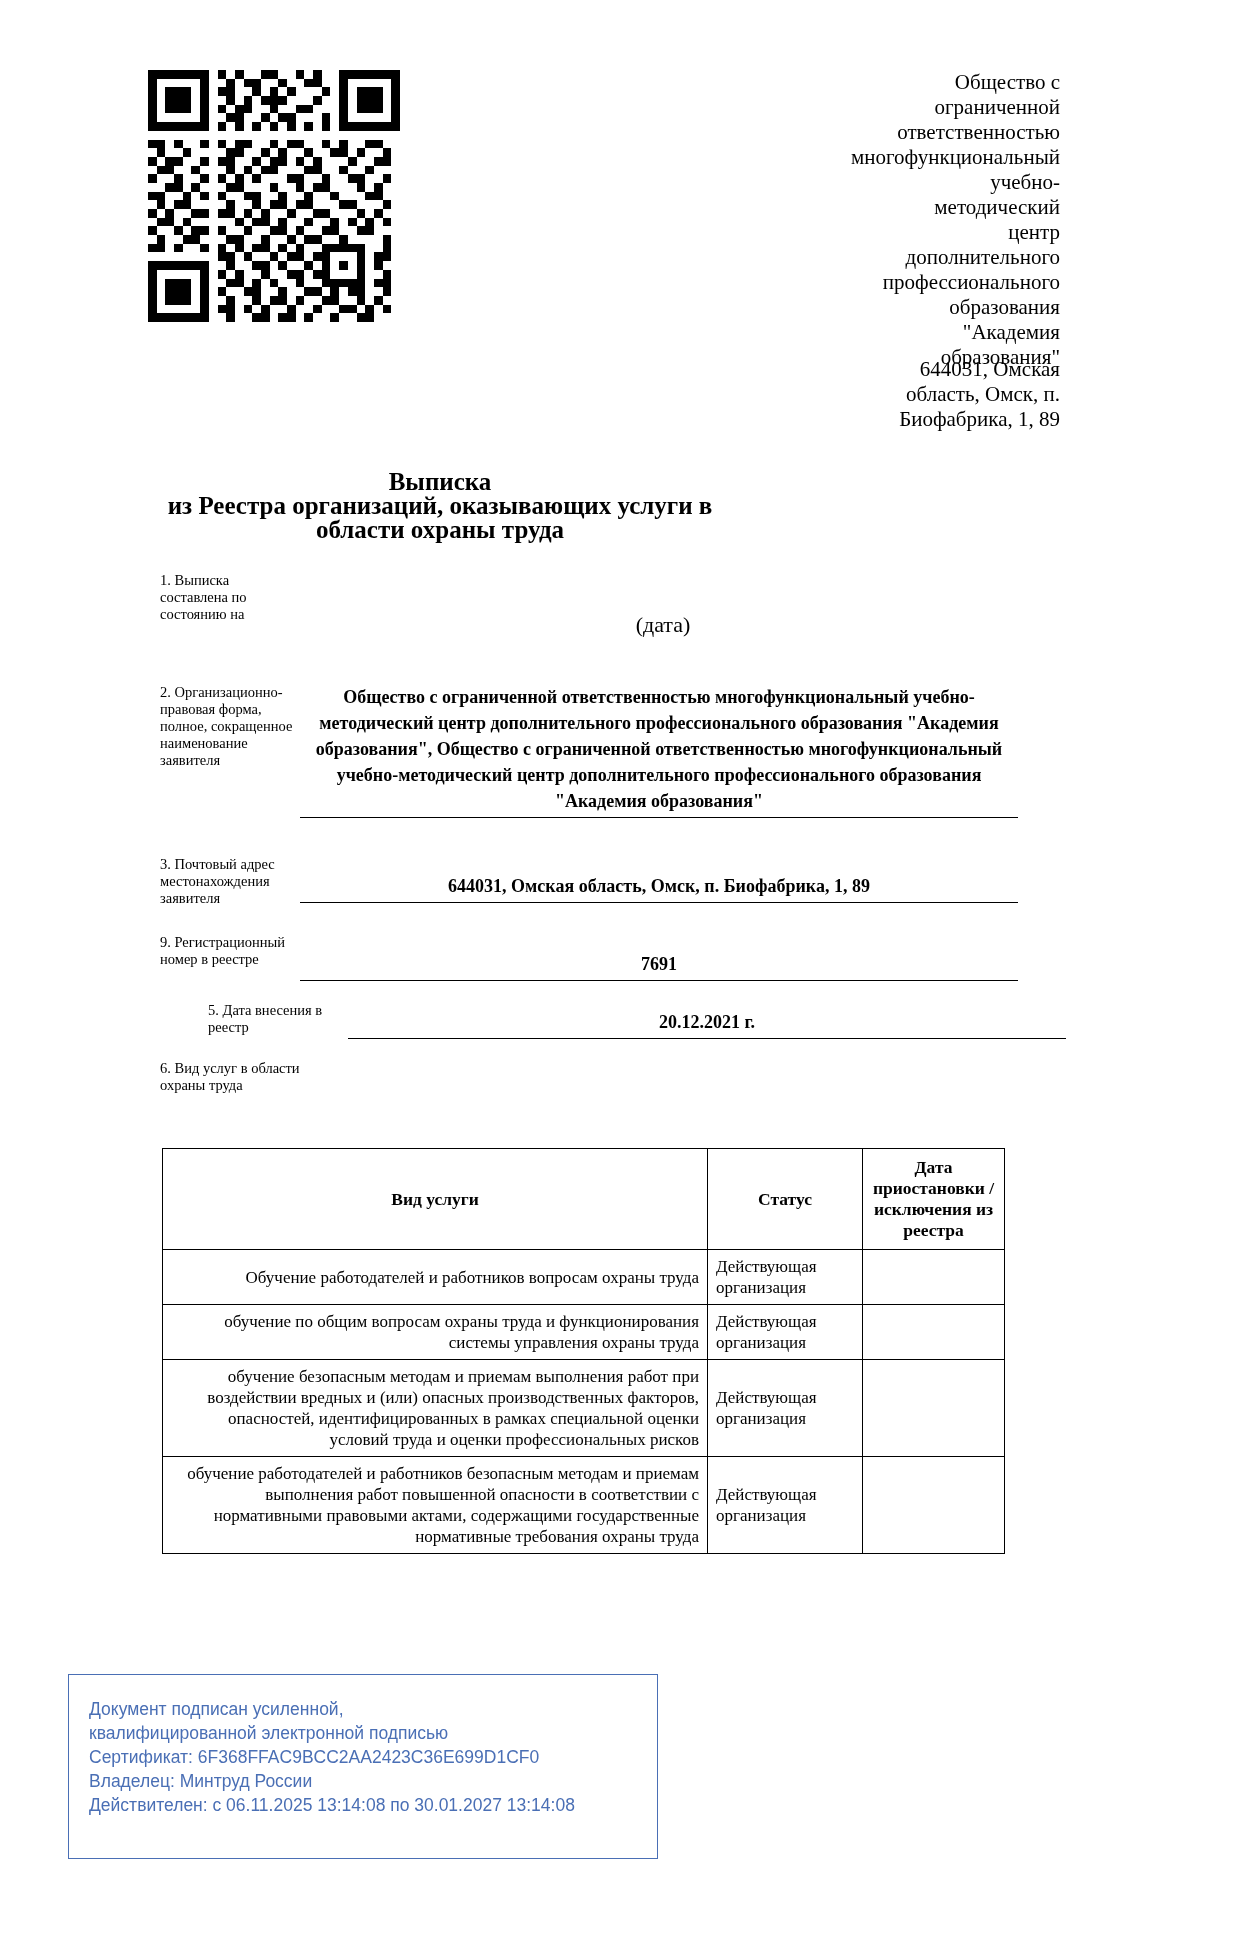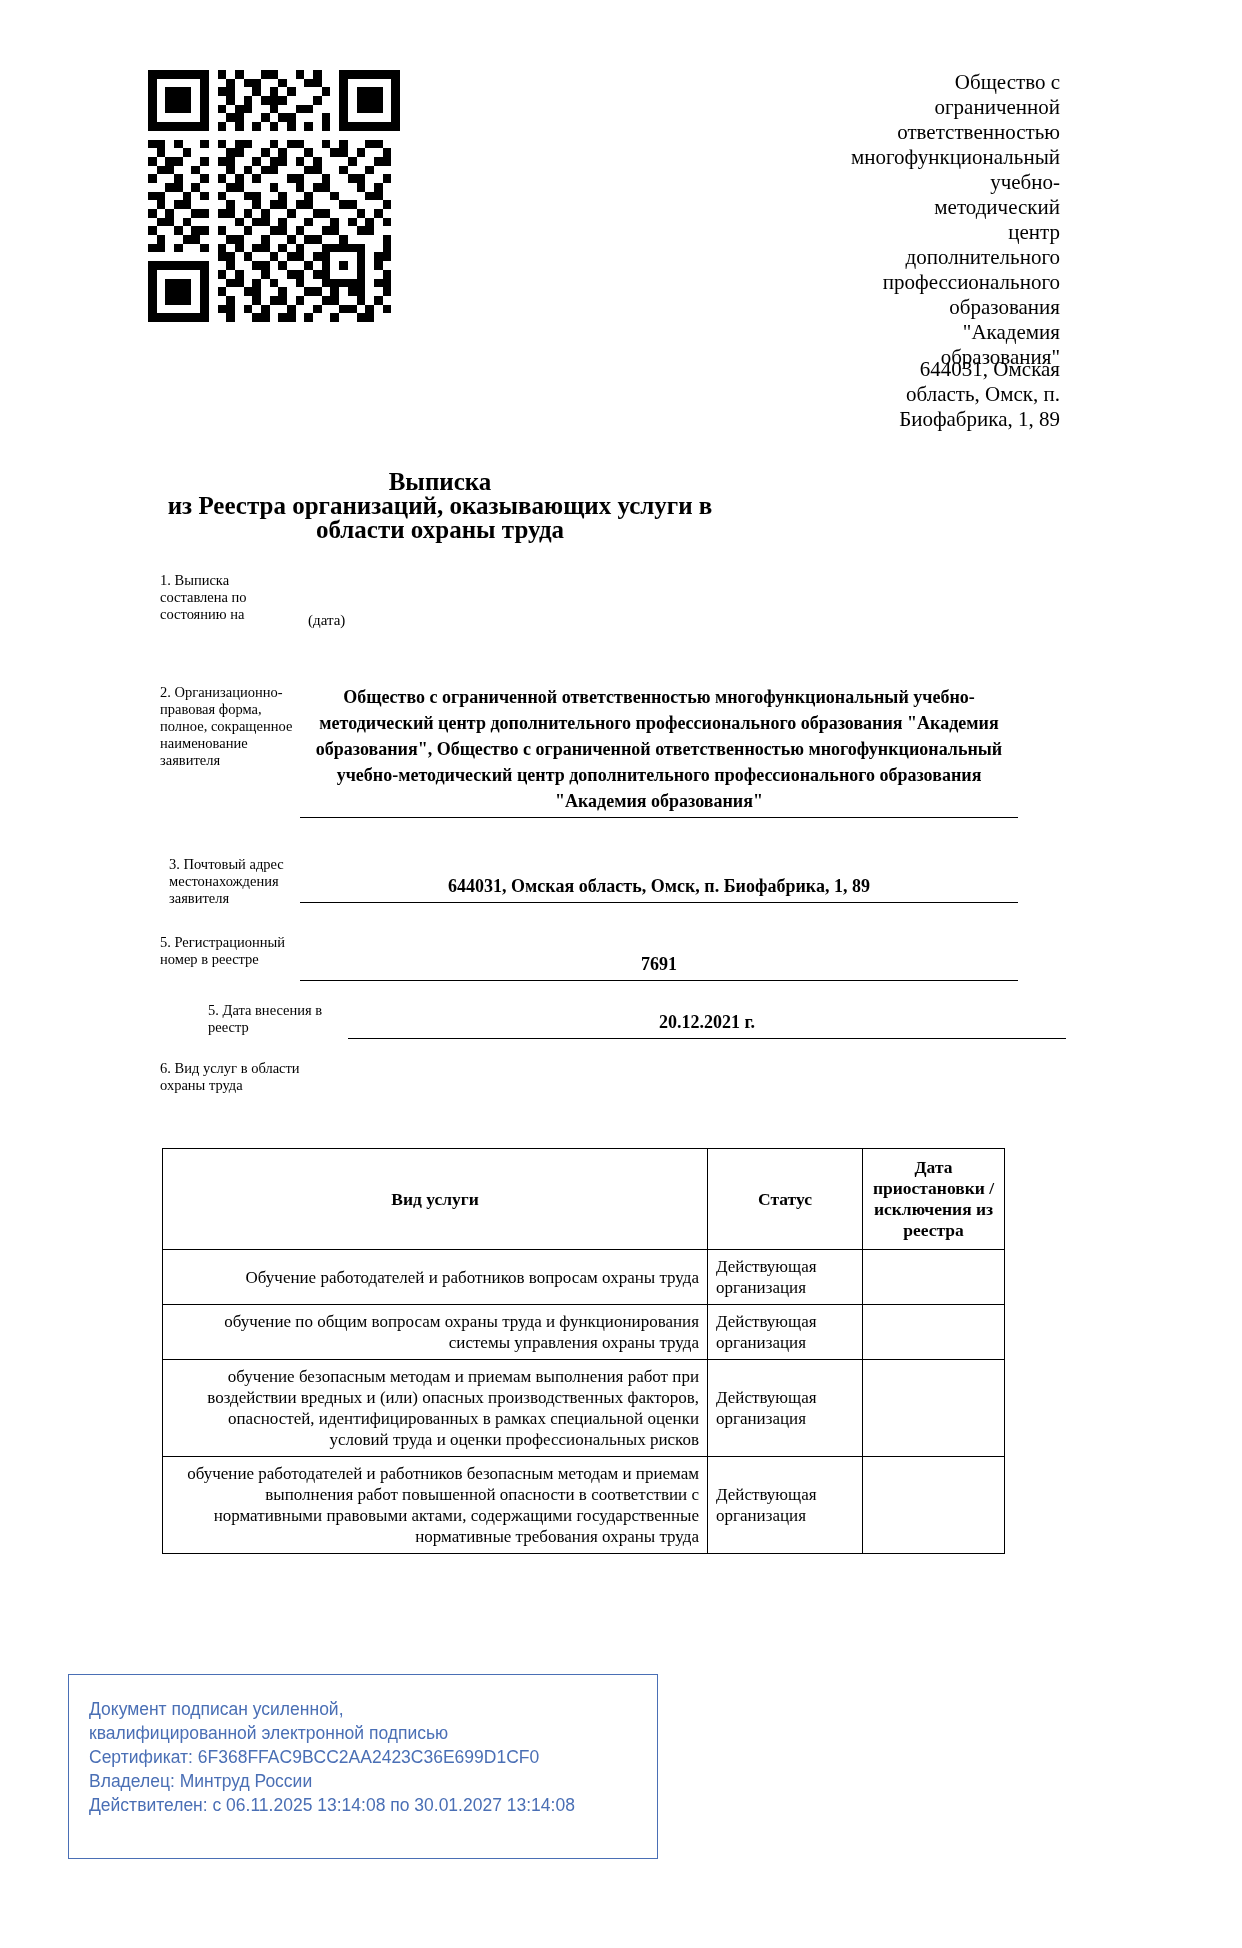--- a/index.html
+++ b/index.html
@@ -95,21 +95,22 @@
     border-bottom: 1.2px solid #000;
   }
   .row .value {
     text-align: center;
     font-weight: bold;
     font-size: 18px;
     line-height: 25px;
     padding-bottom: 3px;
   }
   .sub-note {
-    font-size: 15px;
+    text-align: center;
+    font-size: 22px;
   }
 
   
   .table-wrap {
     position: absolute;
     left: 162px;
     top: 1148px;
     width: 840px;
   }
   table.services {
@@ -452,28 +453,28 @@
     </div>
 
     <div class="row" style="height:180px;">
       <div class="label" style="top:14px;">2. Организационно-правовая форма, полное, сокращенное наименование заявителя</div>
       <div class="value-wrap" style="left:300px; top:0px; width:718px; padding-top:14px;">
         <div class="value" style="line-height:26px;">Общество с ограниченной ответственностью многофункциональный учебно-методический центр дополнительного профессионального образования "Академия образования", Общество с ограниченной ответственностью многофункциональный учебно-методический центр дополнительного профессионального образования "Академия образования"</div>
       </div>
     </div>
 
     <div class="row" style="height:84px;">
-      <div class="label" style="top:6px;margin-left:9px;">3. Почтовый адрес местонахождения заявителя</div>
+      <div class="label" style="top:6px;">3. Почтовый адрес местонахождения заявителя</div>
       <div class="value-wrap" style="left:300px; top:0px; width:718px; padding-top:24px;">
         <div class="value">644031, Омская область, Омск, п. Биофабрика, 1, 89</div>
       </div>
     </div>
 
     <div class="row" style="height:68px;">
-      <div class="label" style="top:0px;">5. Регистрационный номер в реестре</div>
+      <div class="label" style="top:0px;">9. Регистрационный номер в реестре</div>
       <div class="value-wrap" style="left:300px; top:0px; width:718px; padding-top:18px;">
         <div class="value">7691</div>
       </div>
     </div>
 
     <div class="row" style="height:58px;margin-left:48px;">
       <div class="label" style="top:0px;">5. Дата внесения в реестр</div>
       <div class="value-wrap" style="left:300px; top:0px; width:718px; padding-top:8px;">
         <div class="value">20.12.2021 г.</div>
       </div>

